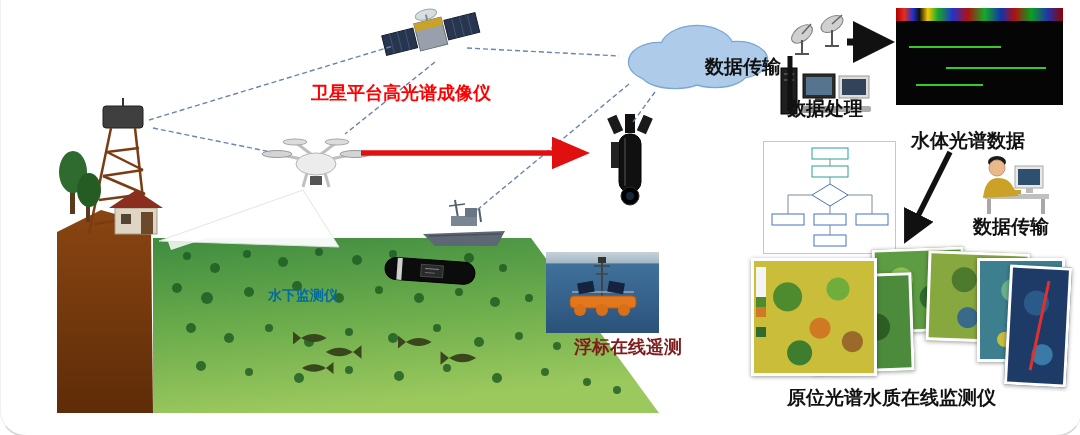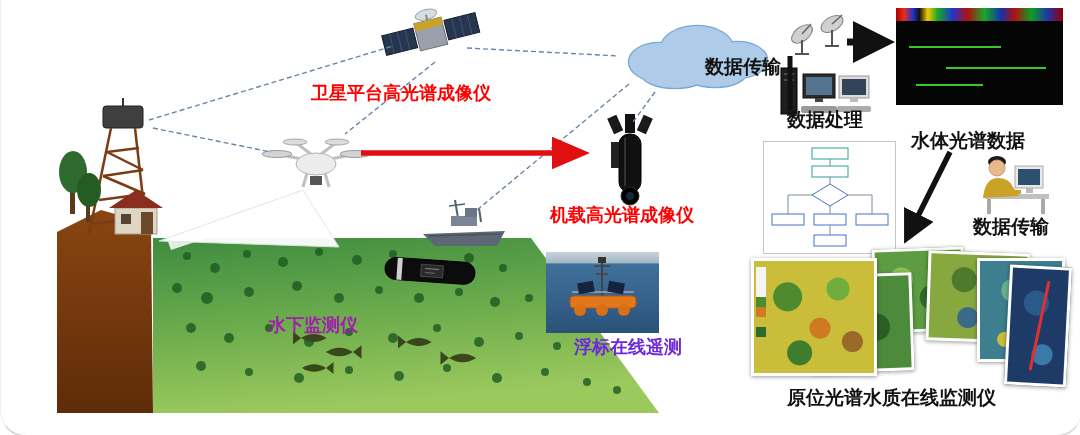--- a/index.html
+++ b/index.html
@@ -3,22 +3,22 @@
 <meta charset="utf-8">
 <style>
   html,body{margin:0;padding:0;background:#fff;font-family:"Liberation Sans","DejaVu Sans",sans-serif;}
   .stage{position:relative;width:1080px;height:435px;background:#fff;overflow:hidden;
          border-bottom:2px solid #d8d8d8;border-left:1px solid #efefef;border-right:1px solid #efefef;
          border-radius:0 0 26px 26px;}
   .abs{position:absolute;}
   .lbl{position:absolute;font-weight:bold;white-space:nowrap;line-height:1.1;}
   .lbl-red{color:#ff0000;font-size:18px;}
   .lbl-black{color:#111111;font-size:19px;}
-  .lbl-green{color:#a21caf;font-size:18px;margin-top:28px;}
-  .lbl-yellow{color:#6d28d9;font-size:18px;}
+  .lbl-green{color:#0369a1;font-size:14px;}
+  .lbl-yellow{color:#7f1d1d;font-size:18px;}
   svg{display:block;}
   .overlay{position:absolute;left:0;top:0;pointer-events:none;}
 
   
   .buoy-photo{left:545px;top:252px;width:113px;height:81px;
     background:linear-gradient(180deg,#c6d2d9 0%,#a5b9c4 13%,#40719a 15%,#35618b 60%,#2b5278 100%);}
 
   
   .spectral{left:895px;top:8px;width:167px;height:97px;background:#050505;display:flex;flex-direction:column;}
   .spectral .strip{height:13px;
@@ -371,21 +371,20 @@
       <line x1="628" y1="84" x2="476" y2="210"></line>
       <line x1="654" y1="92" x2="632" y2="122"></line>
     </g>
     <line x1="360" y1="153" x2="578" y2="153" stroke="#e01010" stroke-width="5.5" marker-end="url(#mRed)"></line>
     <line x1="846" y1="42" x2="880" y2="42" stroke="#111" stroke-width="7" marker-end="url(#mBlk)"></line>
     <line x1="789" y1="56" x2="789" y2="110" stroke="#111" stroke-width="5"></line>
     <line x1="949" y1="152" x2="908" y2="234" stroke="#111" stroke-width="5.5" marker-end="url(#mBlk)"></line>
   </svg>
 
   <div class="lbl lbl-red" style="left:310px;top:84px">卫星平台高光谱成像仪</div>
-  <div class="lbl lbl-red" style="left:549px;top:206px">机载高光谱成像仪</div>
   <div class="lbl lbl-green" style="left:267px;top:288px">水下监测仪</div>
   <div class="lbl lbl-yellow" style="left:573px;top:338px">浮标在线遥测</div>
-  <div class="lbl lbl-black" style="left:786px;top:110px">数据处理</div>
+  <div class="lbl lbl-black" style="left:786px;top:99px">数据处理</div>
   <div class="lbl lbl-black" style="left:910px;top:131px">水体光谱数据</div>
   <div class="lbl lbl-black" style="left:972px;top:217px">数据传输</div>
   <div class="lbl lbl-black" style="left:786px;top:388px">原位光谱水质在线监测仪</div>
 
 </div>
 
 </body></html>

